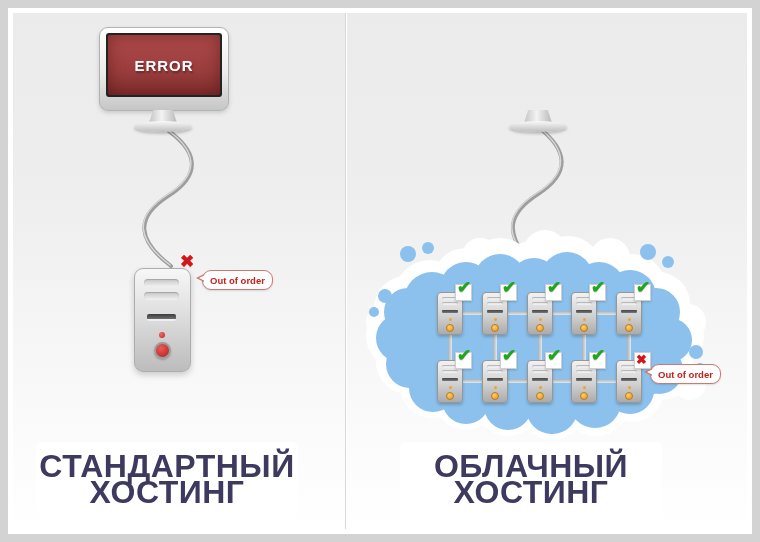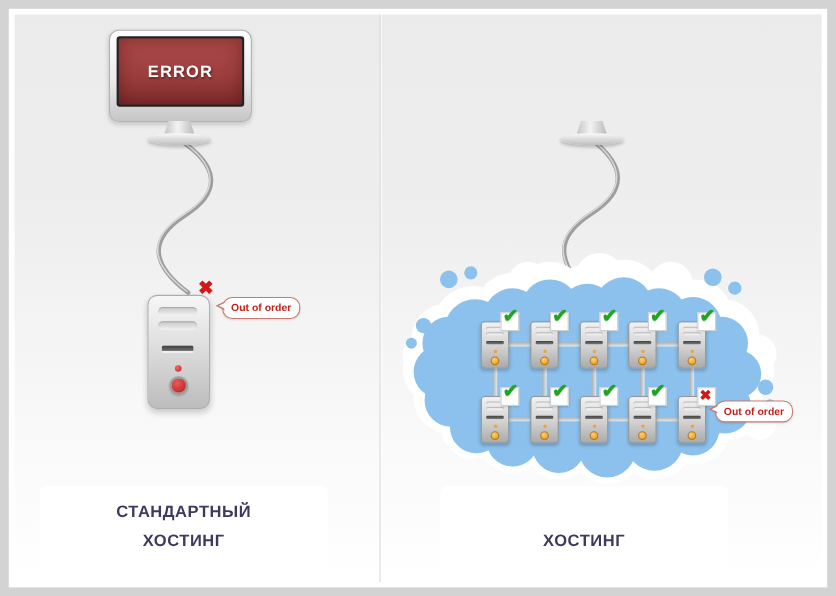--- a/index.html
+++ b/index.html
@@ -66,21 +66,21 @@
     border:1.5px solid #c97a72;border-radius:9px;box-shadow:0 1px 2px rgba(0,0,0,.12);z-index:6;}
   .bubble span{font-size:9.5px;font-weight:bold;color:#c5201c;white-space:nowrap;}
   .bubble::before{content:'';position:absolute;left:-7px;top:3px;border-top:4px solid transparent;
     border-bottom:4px solid transparent;border-right:8px solid #c97a72;}
   .bubble::after{content:'';position:absolute;left:-4px;top:4px;border-top:3px solid transparent;
     border-bottom:3px solid transparent;border-right:6px solid #ffffff;}
 
   
   .label-card{position:absolute;width:262px;height:74px;background:rgba(255,255,255,.85);border-radius:6px;
     display:flex;align-items:center;justify-content:center;z-index:5;}
-  .label{font-size:15px;font-weight:bold;color:#3e3a5f;text-align:center;line-height:26px;letter-spacing:.5px;}
+  .label{font-size:32px;font-weight:bold;color:#3e3a5f;text-align:center;line-height:26px;letter-spacing:.5px;}
 </style>
 </head>
 <body>
 
 <div class="stage">
   <div class="content"></div>
   <div class="divider"></div>
 
   <svg class="art" width="760" height="542" viewBox="0 0 760 542">
     <g>
@@ -300,19 +300,19 @@
   </div>
 
   <div class="label-card" style="left:36px;top:442px;">
     <div class="label">
       <span>СТАНДАРТНЫЙ</span><br>
       <span>ХОСТИНГ</span>
     </div>
   </div>
   <div class="label-card" style="left:400px;top:442px;">
     <div class="label">
-      <br>
+      <span>ОБЛАЧНЫЙ</span><br>
       <span>ХОСТИНГ</span>
     </div>
   </div>
 
   <div class="frame"></div>
 </div>
 
 </body></html>

